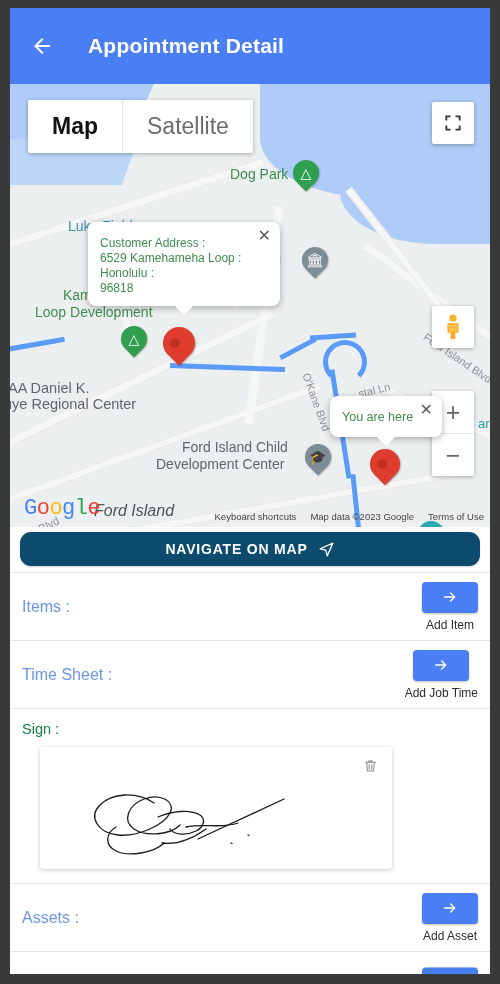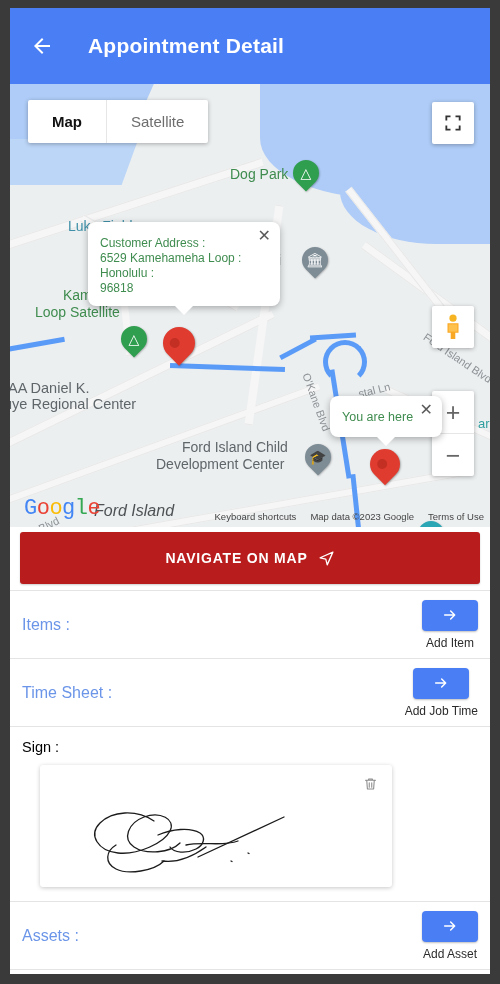--- a/index.html
+++ b/index.html
@@ -149,21 +149,21 @@
     left: 18px; top: 16px;
     display: flex;
     background: #ffffff;
     border-radius: 2px;
     box-shadow: 0 1px 4px rgba(0,0,0,.3);
     overflow: hidden;
     z-index: 20;
   }
   .map-type div {
     padding: 13px 24px;
-    font-size: 15px;
+    font-size: 23px;
     color: #6d6d6d;
     cursor: pointer;
   }
   .map-type .active {
     color: #111111;
     font-weight: bold;
     border-right: 1px solid #e6e6e6;
   }
 
   .fullscreen-btn {
@@ -282,23 +282,23 @@
     text-align: right;
   }
   .attribution span { cursor: pointer; white-space: nowrap; }
 
   
   .nav-wrap {
     padding: 5px 10px 6px 10px;
     background: #ffffff;
   }
   .nav-btn {
-    height: 52px;
-    background: #b91c1c;
-    border-radius: 3px;
+    height: 34px;
+    background: #0c4a6e;
+    border-radius: 11px;
     display: flex;
     align-items: center;
     justify-content: center;
     gap: 10px;
     color: #ffffff;
     font-size: 14px;
     font-weight: bold;
     letter-spacing: 0.8px;
     cursor: pointer;
     box-shadow: 0 1px 2px rgba(0,0,0,.2);
@@ -348,21 +348,21 @@
 
   
   .sign-row {
     border-top: 1px solid #e4e4e4;
     background: #ffffff;
     padding: 12px 12px 14px 12px;
     box-sizing: border-box;
   }
   .sign-label {
     font-size: 14.5px;
-    color: #000000;
+    color: #15803d;
     margin-bottom: 10px;
   }
   .sign-card {
     position: relative;
     margin-left: 18px;
     width: 352px;
     height: 122px;
     background: #ffffff;
     border-radius: 3px;
     box-shadow: 0 1px 4px rgba(0,0,0,.22);
@@ -417,21 +417,21 @@
     <div style="position:absolute;left:268px;top:262px;width:40px;height:5px;background:#5b9bf8;transform:rotate(-28deg);"></div>
     <div style="position:absolute;left:300px;top:250px;width:46px;height:5px;background:#5b9bf8;transform:rotate(-4deg);"></div>
     <div style="position:absolute;left:313px;top:256px;width:34px;height:34px;border:5px solid #5b9bf8;border-radius:50%;border-bottom-color:transparent;"></div>
     <div style="position:absolute;left:328px;top:285px;width:5px;height:110px;background:#5b9bf8;transform:rotate(-9deg);"></div>
     <div style="position:absolute;left:344px;top:390px;width:5px;height:70px;background:#5b9bf8;transform:rotate(-6deg);"></div>
     <div style="position:absolute;left:-5px;top:258px;width:60px;height:5px;background:#5b9bf8;transform:rotate(-10deg);"></div>
 
     <div class="map-label lbl-water" style="left:58px;top:134px;font-size:14px;">Luke Field</div>
     <div class="map-label lbl-poi" style="left:220px;top:82px;font-size:14px;">Dog Park</div>
     <div class="map-label lbl-poi" style="left:53px;top:203px;font-size:14px;">Kam</div>
-    <div class="map-label lbl-poi" style="left:25px;top:220px;font-size:14px;">Loop Satellite</div>
+    <div class="map-label lbl-poi" style="left:25px;top:220px;font-size:14px;">Loop Development</div>
     <div class="map-label lbl-place" style="left:247px;top:168px;font-size:14px;">waii</div>
     <div class="map-label lbl-place" style="left:-2px;top:296px;font-size:14.5px;">AA Daniel K.</div>
     <div class="map-label lbl-place" style="left:-6px;top:312px;font-size:14.5px;">uye Regional Center</div>
     <div class="map-label lbl-place" style="left:172px;top:355px;font-size:14px;">Ford Island Child</div>
     <div class="map-label lbl-place" style="left:146px;top:372px;font-size:14px;">Development Center</div>
     <div class="map-label lbl-italic" style="left:84px;top:418px;font-size:16px;">Ford Island</div>
 
     <div class="map-label lbl-road" style="left:408px;top:268px;transform:rotate(34deg);">Ford Island Blvd</div>
     <div class="map-label lbl-road" style="left:276px;top:312px;transform:rotate(70deg);">O'Kane Blvd</div>
     <div class="map-label lbl-road" style="left:348px;top:300px;transform:rotate(-14deg);">stal Ln</div>

